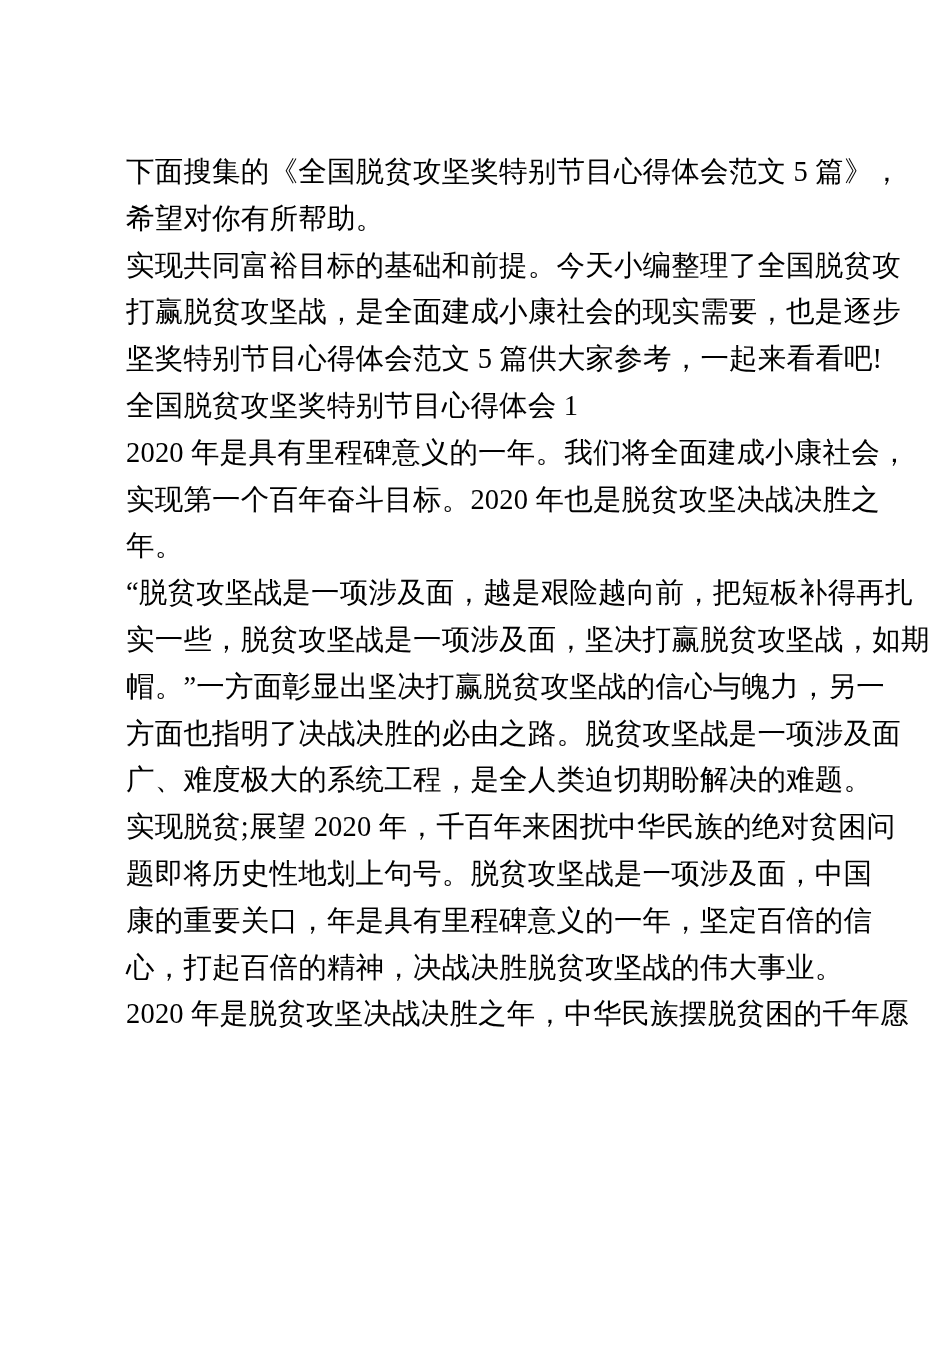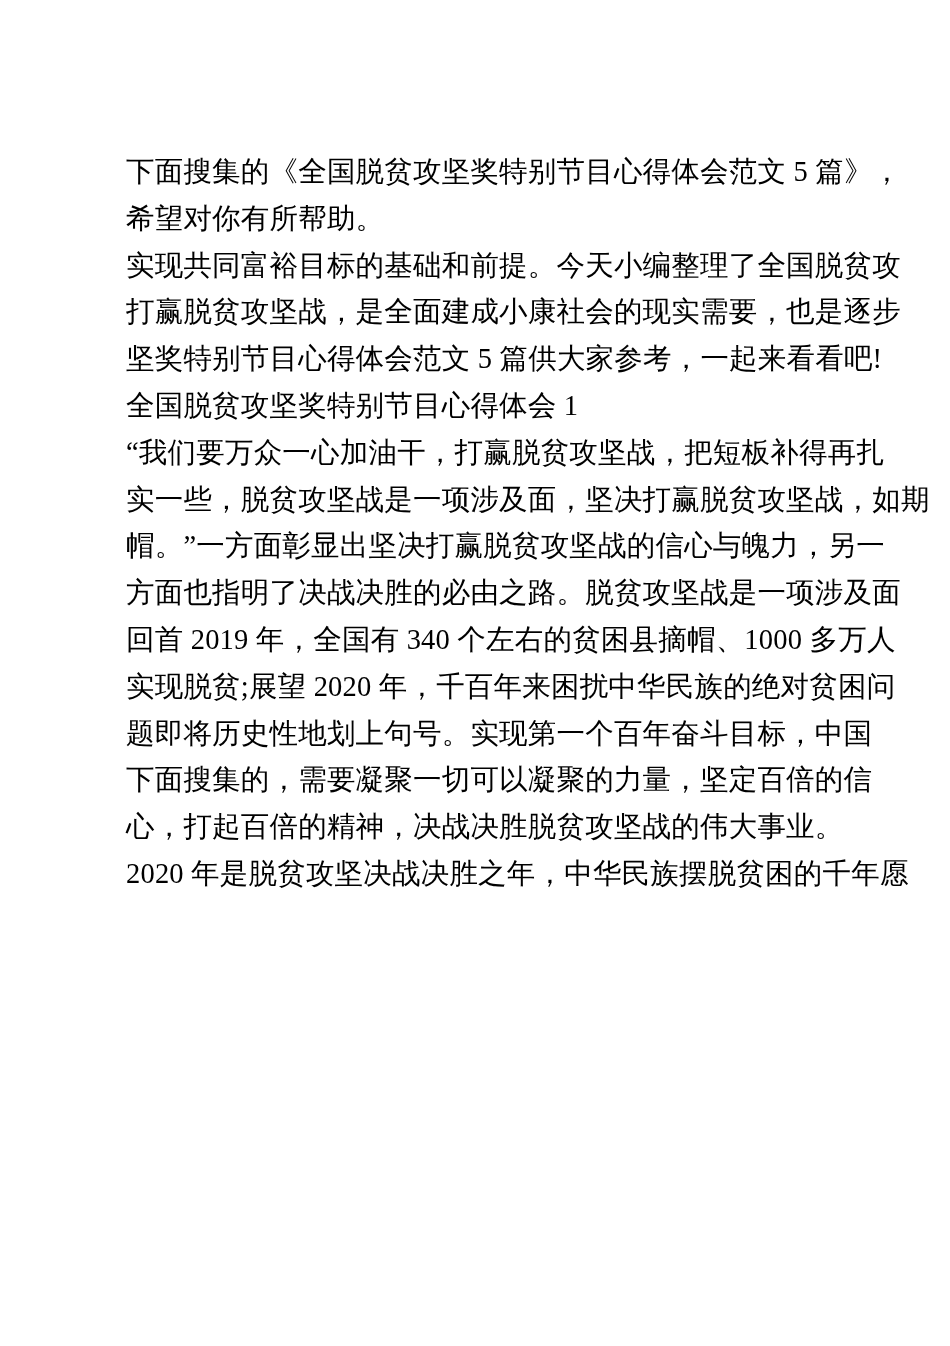--- a/index.html
+++ b/index.html
@@ -53,33 +53,38 @@
     <p class="paragraph">
       <span class="line" style="display:block">实现共同富裕目标的基础和前提。今天小编整理了全国脱贫攻</span>
       <span class="line" style="display:block">打赢脱贫攻坚战，是全面建成小康社会的现实需要，也是逐步</span>
       <span class="line" style="display:block">坚奖特别节目心得体会范文 5 篇供大家参考，一起来看看吧!</span>
     </p>
 
     <p class="paragraph">
       <span class="line" style="display:block">全国脱贫攻坚奖特别节目心得体会 1</span>
     </p>
 
+    <p class="paragraph">
+      <span class="line" style="display:block">2020 年是具有里程碑意义的一年。我们将全面建成小康社会，</span>
+      <span class="line" style="display:block">实现第一个百年奋斗目标。2020 年也是脱贫攻坚决战决胜之</span>
+      <span class="line" style="display:block">年。</span>
+    </p>
 
     <p class="paragraph">
-      <span class="line" style="display:block">“我们要万众一心加油干，打赢脱贫攻坚战，把短板补得再扎</span>
+      <span class="line" style="display:block">“脱贫攻坚战是一项涉及面，越是艰险越向前，把短板补得再扎</span>
       <span class="line" style="display:block">实一些，脱贫攻坚战是一项涉及面，坚决打赢脱贫攻坚战，如期</span>
       <span class="line" style="display:block">帽。”一方面彰显出坚决打赢脱贫攻坚战的信心与魄力，另一</span>
       <span class="line" style="display:block">方面也指明了决战决胜的必由之路。脱贫攻坚战是一项涉及面</span>
+      <span class="line" style="display:block">广、难度极大的系统工程，是全人类迫切期盼解决的难题。</span>
     </p>
 
     <p class="paragraph">
-      <span class="line" style="display:block">回首 2019 年，全国有 340 个左右的贫困县摘帽、1000 多万人</span>
       <span class="line" style="display:block">实现脱贫;展望 2020 年，千百年来困扰中华民族的绝对贫困问</span>
-      <span class="line" style="display:block">题即将历史性地划上句号。实现第一个百年奋斗目标，中国</span>
-      <span class="line" style="display:block">下面搜集的，需要凝聚一切可以凝聚的力量，坚定百倍的信</span>
+      <span class="line" style="display:block">题即将历史性地划上句号。脱贫攻坚战是一项涉及面，中国</span>
+      <span class="line" style="display:block">康的重要关口，年是具有里程碑意义的一年，坚定百倍的信</span>
       <span class="line" style="display:block">心，打起百倍的精神，决战决胜脱贫攻坚战的伟大事业。</span>
     </p>
 
     <p class="paragraph">
       <span class="line" style="display:block">2020 年是脱贫攻坚决战决胜之年，中华民族摆脱贫困的千年愿</span>
     </p>
 
   </div>
 </div>
 

